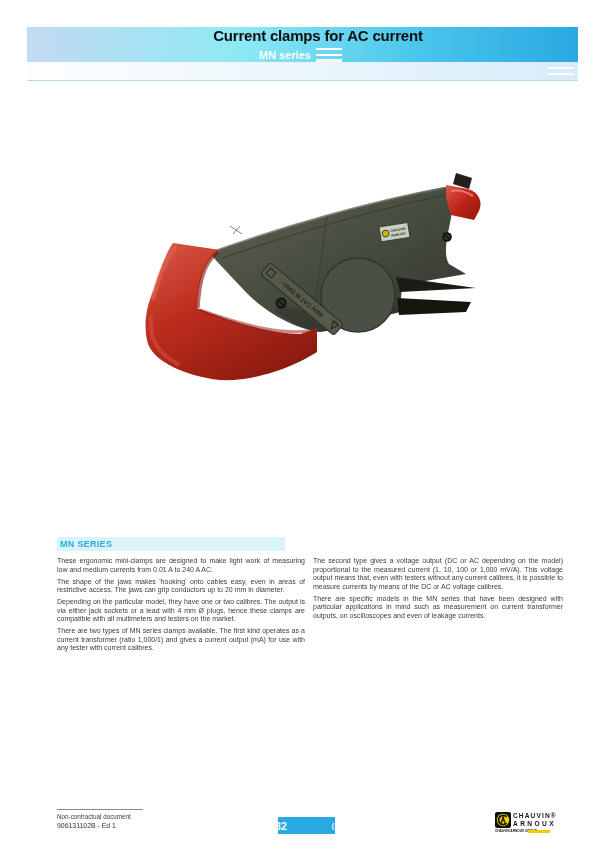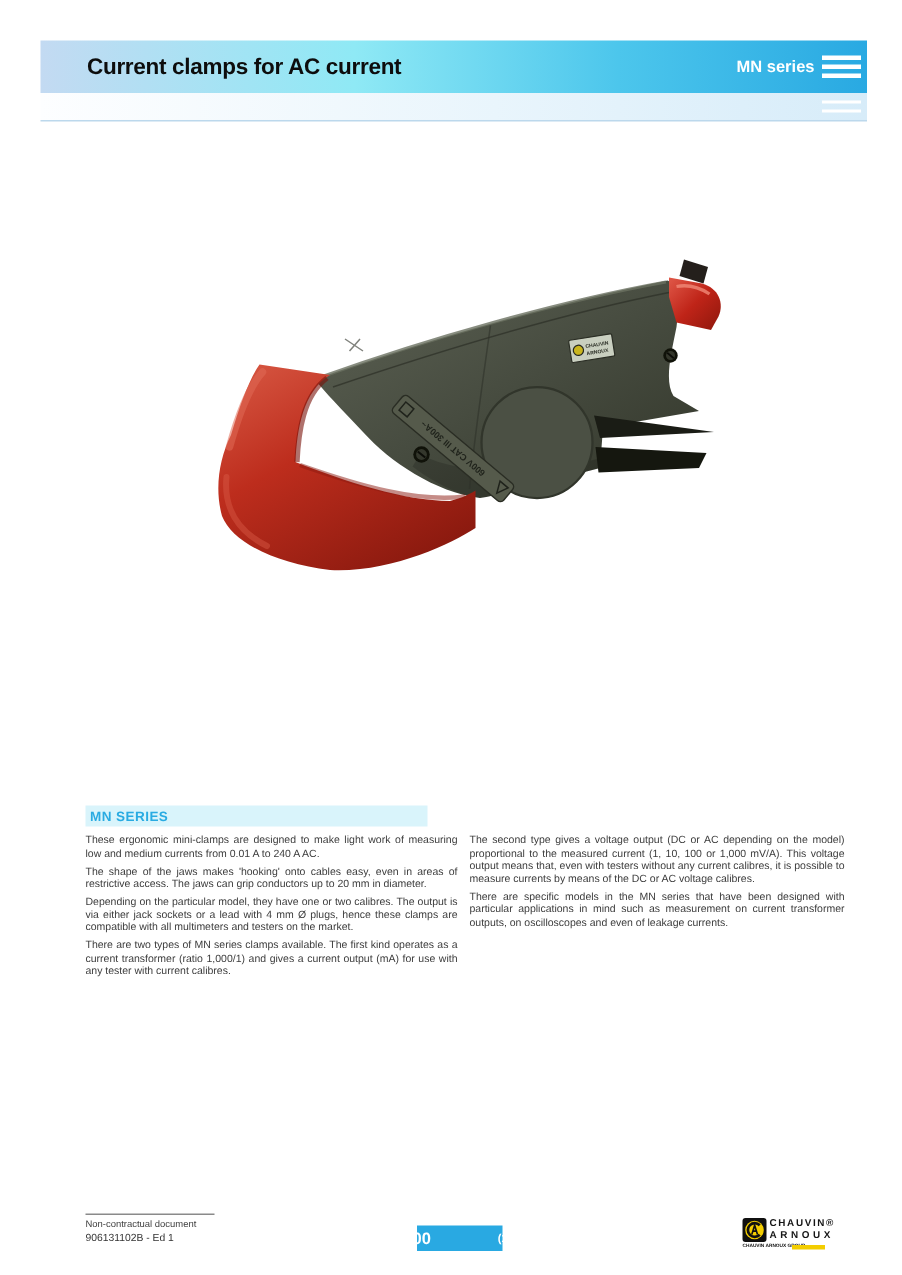--- a/index.html
+++ b/index.html
@@ -3,21 +3,21 @@
 <meta charset="utf-8">
 <style>
   * { margin:0; padding:0; box-sizing:border-box; }
   html,body { background:#ffffff; }
   body { font-family:"Liberation Sans", sans-serif; }
   .page { position:relative; width:601px; height:850px; background:#ffffff; overflow:hidden; }
 
   
   .band1 { position:absolute; left:27px; top:27px; width:551px; height:35px;
            background:linear-gradient(90deg,#c3daf2 0%, #8fe9f5 38%, #4cc6ec 70%, #29a9e2 100%);
-           display:flex; align-items:center; justify-content:space-between; }
+           display:flex; align-items:center; justify-content:space-between;flex-direction:column; }
   .band1 .title { padding-left:31px; font-size:15px; font-weight:bold; color:#0d0d0d; letter-spacing:-0.2px; }
   .band1 .right { display:flex; align-items:center; gap:5px; padding-right:4px; }
   .band1 .series { color:#ffffff; font-size:11px; font-weight:bold; }
   .hamb { display:flex; flex-direction:column; gap:3.2px; }
   .hamb span { display:block; width:26px; height:2.6px; background:#ffffff; }
   .band2 { position:absolute; left:27px; top:62px; width:551px; height:19px;
            background:linear-gradient(90deg,#fdfeff 0%, #e9f5fc 55%, #d7ecf9 100%);
            border-bottom:1px solid #bcd8ec;
            display:flex; align-items:center; justify-content:flex-end; padding-right:4px; }
   .hamb2 { display:flex; flex-direction:column; gap:4.5px; }
@@ -161,21 +161,21 @@
       <p>The second type gives a voltage output (DC or AC depending on the model) proportional to the measured current (1, 10, 100 or 1,000 mV/A). This voltage output means that, even with testers without any current calibres, it is possible to measure currents by means of the DC or AC voltage calibres.</p>
       <p>There are specific models in the MN series that have been designed with particular applications in mind such as measurement on current transformer outputs, on oscilloscopes and even of leakage currents.</p>
     </div>
   </div>
 
   <div class="foot-line"></div>
   <div class="foot-note">Non-contractual document</div>
   <div class="foot-ref">906131102B - Ed 1</div>
 
   <div class="page-badge">
-    <span class="num">2.00</span>
+    <span class="num">2.32</span>
     <span class="frac">(1/2)</span>
   </div>
 
   <div class="logo">
     <div class="emblem">
       <svg width="16" height="16" viewBox="0 0 16 16">
         <circle cx="8" cy="8" r="6.2" fill="#f3cd00"></circle>
         <path d="M11.5,4.8 A4.6,4.6 0 1,0 11.5,11.2" stroke="#101010" stroke-width="1.8" fill="none"></path>
         <path d="M6.2,11 L8.1,4.8 L10,11 M6.9,8.7 L9.3,8.7" stroke="#101010" stroke-width="1.1" fill="none"></path>
       </svg>

